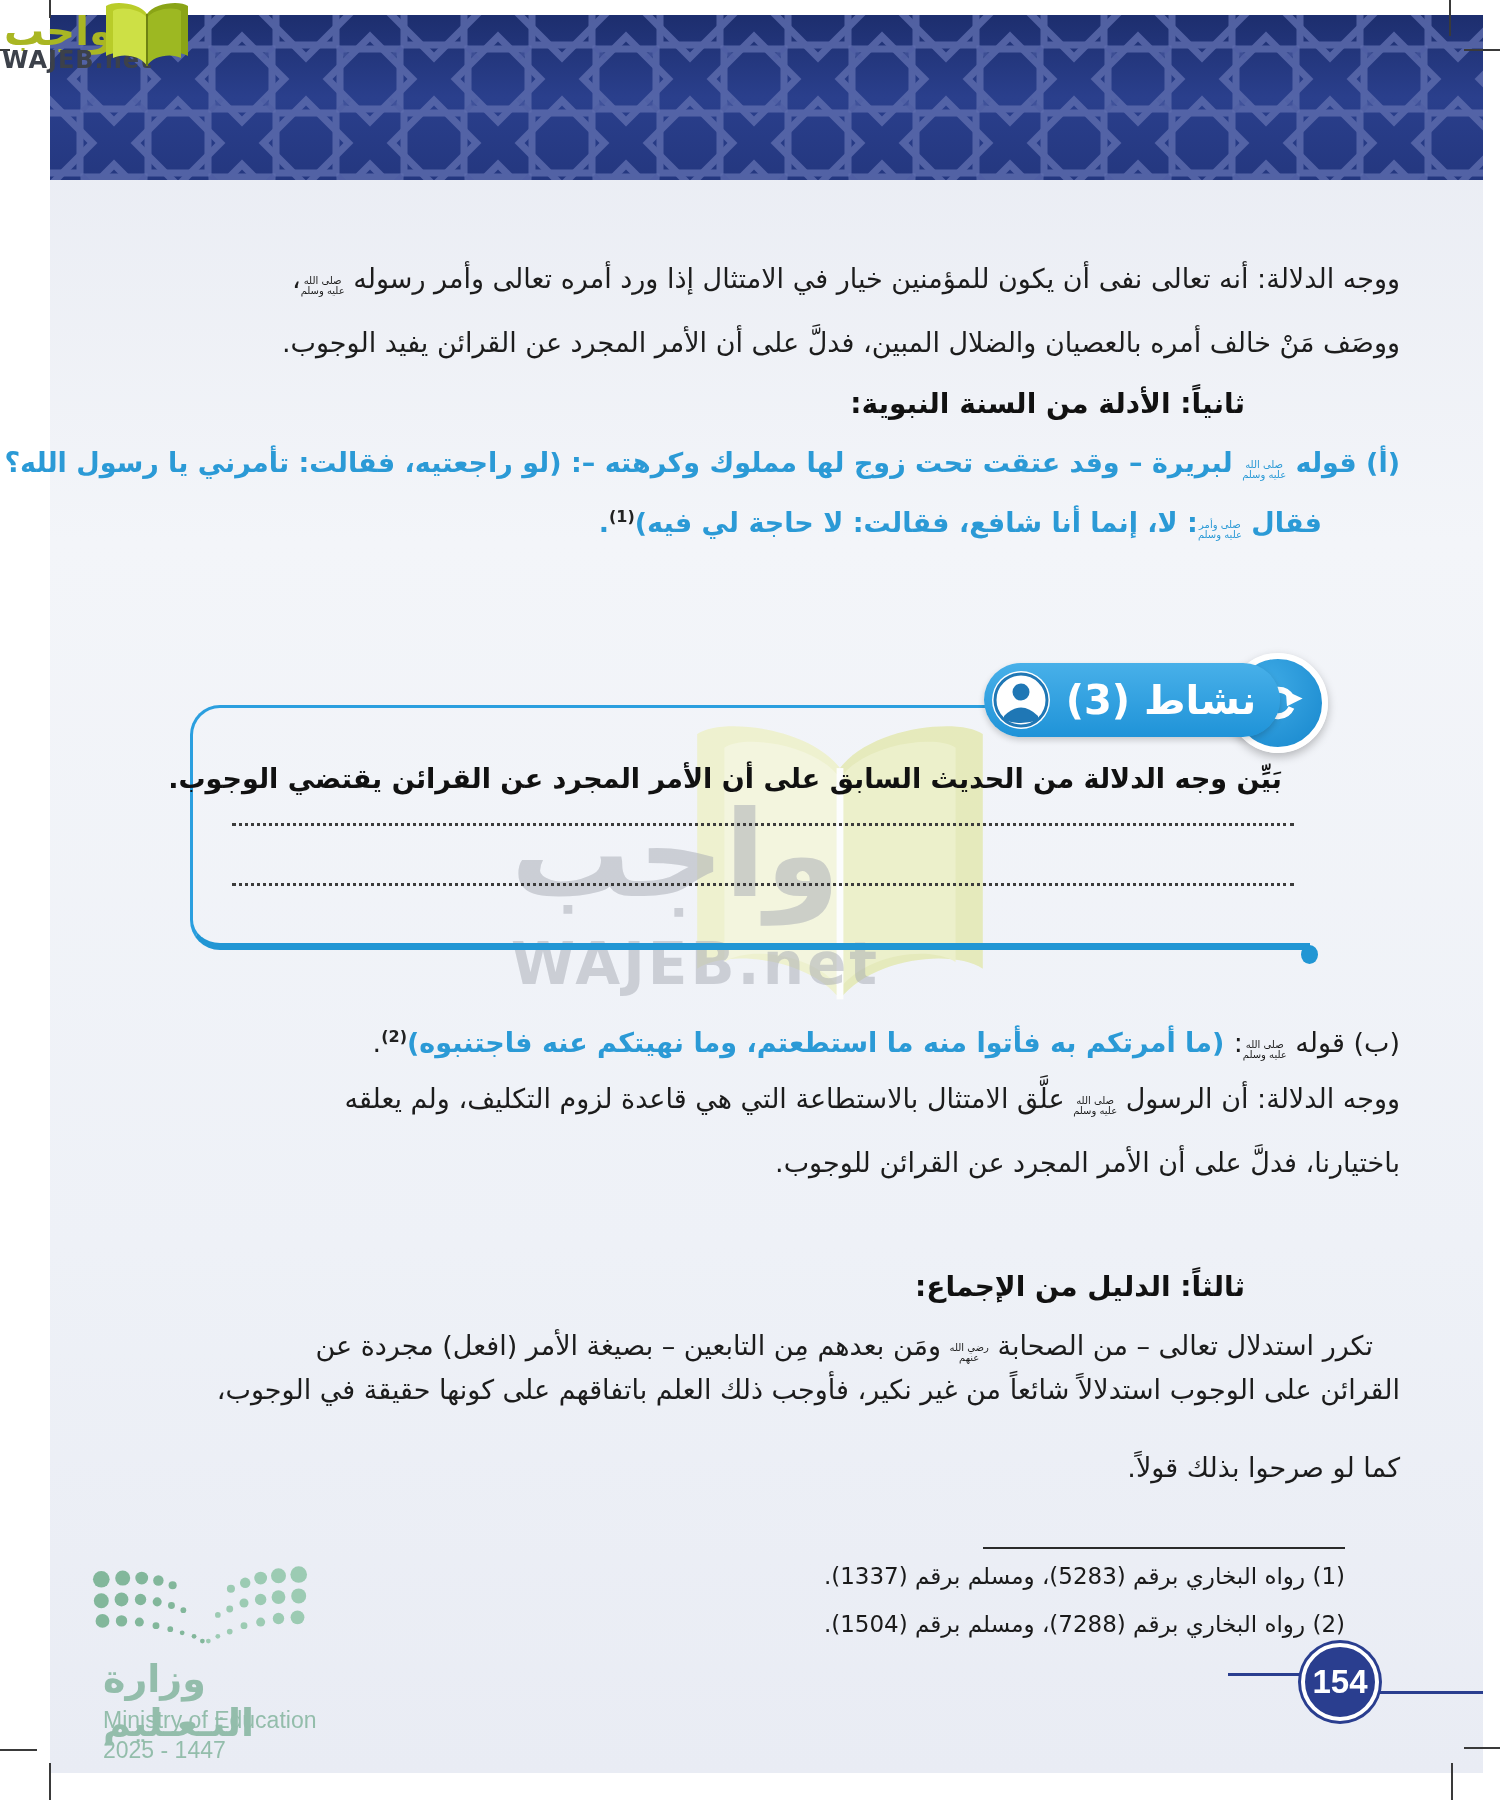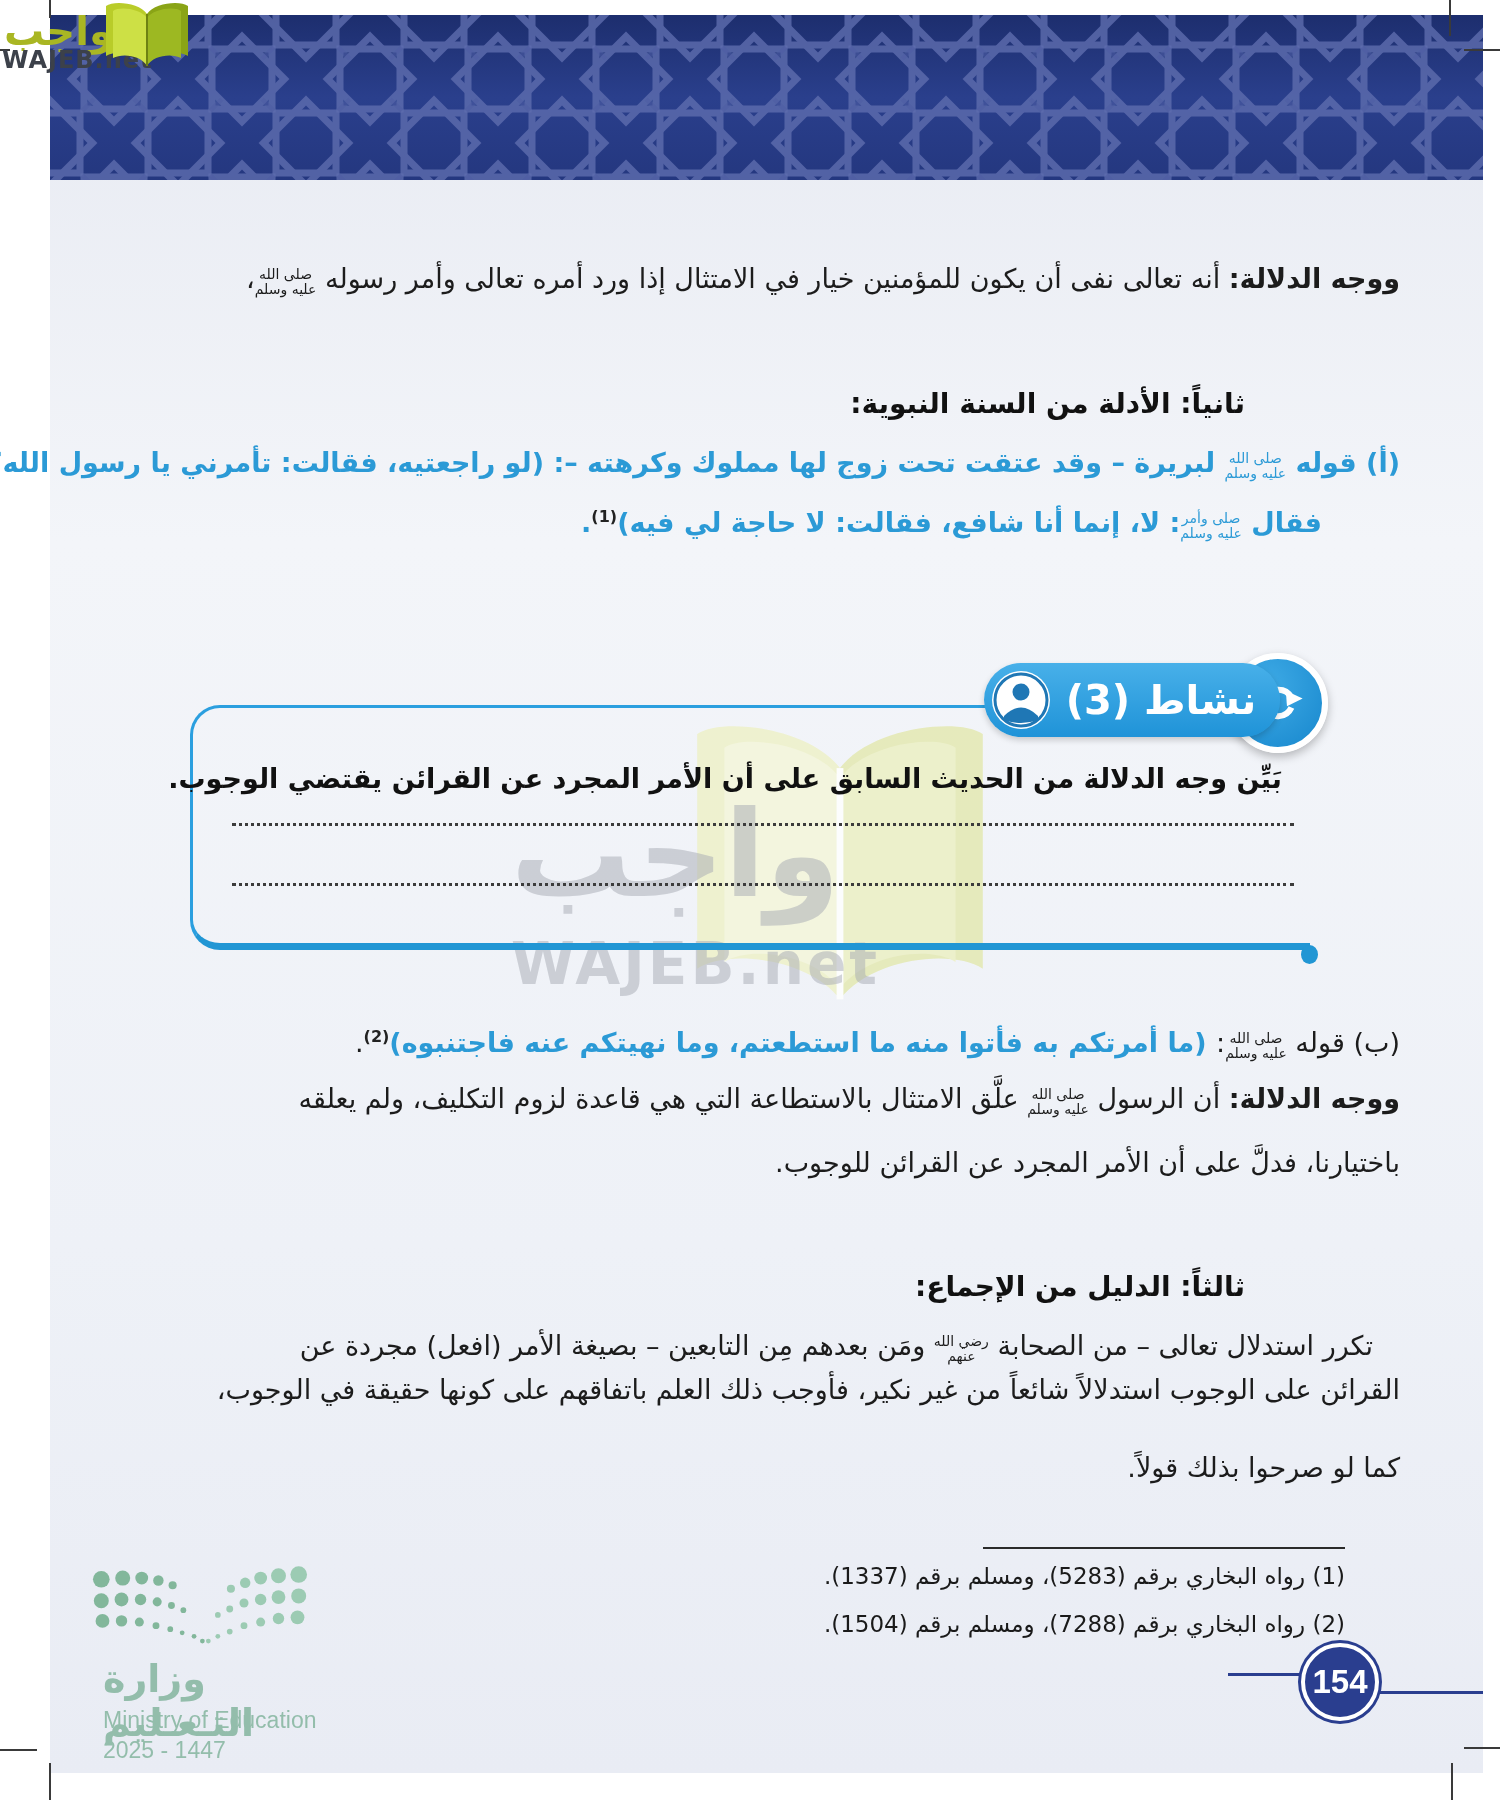--- a/index.html
+++ b/index.html
@@ -17,25 +17,25 @@
   
   .band{position:absolute;left:0;top:0;width:1433px;height:165px;overflow:hidden;background:#24367e;}
   .band svg{position:absolute;left:0;top:0;}
   
   .wajeb-logo{position:absolute;left:0;top:0;width:230px;height:120px;z-index:5;}
   .wajeb-ar{position:absolute;left:4px;top:8px;font-size:40px;font-weight:bold;color:#a9b623;direction:rtl;}
   .wajeb-net{position:absolute;left:2px;top:46px;font-size:24px;font-weight:bold;color:#3c414a;letter-spacing:1px;}
   .wajeb-book{position:absolute;left:100px;top:0px;}
   
   .line{position:absolute;direction:rtl;white-space:nowrap;font-size:27px;color:#1c1c1c;}
-  .bold{font-weight:bold;margin-top:12px;}
+  .bold{font-weight:normal;margin-top:12px;}
   .blue{color:#2b9ad6;font-weight:bold;}
   .h{font-weight:bold;font-size:28px;color:#111;text-align:center;}
   .sup{font-size:16px;vertical-align:super;font-weight:bold;color:#222;}
-  .saw{display:inline-block;font-size:14px;line-height:1.05;text-align:center;vertical-align:-6px;white-space:pre-line;font-weight:normal;color:inherit;}
+  .saw{display:inline-block;font-size:10px;line-height:1.05;text-align:center;vertical-align:-6px;white-space:pre-line;font-weight:normal;color:inherit;}
   
   .act-box{position:absolute;left:140px;top:690px;width:1120px;height:245px;}
   .act-frame{position:absolute;left:0;top:0;right:0;bottom:0;z-index:2;pointer-events:none;
     border-top:3px solid #2b9fdf;border-left:3px solid #2b9fdf;border-bottom:7px solid #2196d4;
     border-radius:30px 30px 0 30px;}
   .act-dot{position:absolute;right:-8px;bottom:-14px;width:17px;height:19px;border-radius:50%;background:#2196d4;z-index:3;}
   .act-pill{position:absolute;top:-42px;right:30px;width:296px;height:74px;border-radius:40px;
     background:linear-gradient(180deg,#48b0e9 0%,#1f93d8 100%);z-index:5;
     display:flex;align-items:center;justify-content:center;box-shadow:0 3px 6px rgba(0,0,0,.18);}
   .act-pill-label{color:#fff;font-size:40px;font-weight:bold;direction:rtl;margin-left:58px;}
@@ -98,20 +98,21 @@
       </defs>
       <rect width="1433" height="165" fill="url(#bandgrad)"></rect>
       <rect width="1433" height="165" fill="url(#geo)"></rect>
     </svg>
   </div>
 
   <div class="line" style="top:248px;right:83px;">
     <span class="bold">ووجه الدلالة:</span><span> أنه تعالى نفى أن يكون للمؤمنين خيار في الامتثال إذا ورد أمره تعالى وأمر رسوله </span><span class="saw">صلى الله
 عليه وسلم</span><span>،</span>
   </div>
+  <div class="line" style="top:312px;right:83px;">ووصَف مَنْ خالف أمره بالعصيان والضلال المبين، فدلَّ على أن الأمر المجرد عن القرائن يفيد الوجوب.</div>
 
   <div class="line h" style="top:372px;right:238px;">ثانياً: الأدلة من السنة النبوية:</div>
 
   <div class="line blue" style="top:432px;right:83px;">
     <span>(أ) قوله </span><span class="saw">صلى الله
 عليه وسلم</span><span> لبريرة – وقد عتقت تحت زوج لها مملوك وكرهته –: (لو راجعتيه، فقالت: تأمرني يا رسول الله؟</span>
   </div>
   <div class="line blue" style="top:492px;right:161px;">
     <span>فقال </span><span class="saw">صلى وأمر
 عليه وسلم</span><span>: لا، إنما أنا شافع، فقالت: لا حاجة لي فيه)</span><span class="sup">(1)</span><span>.</span>

